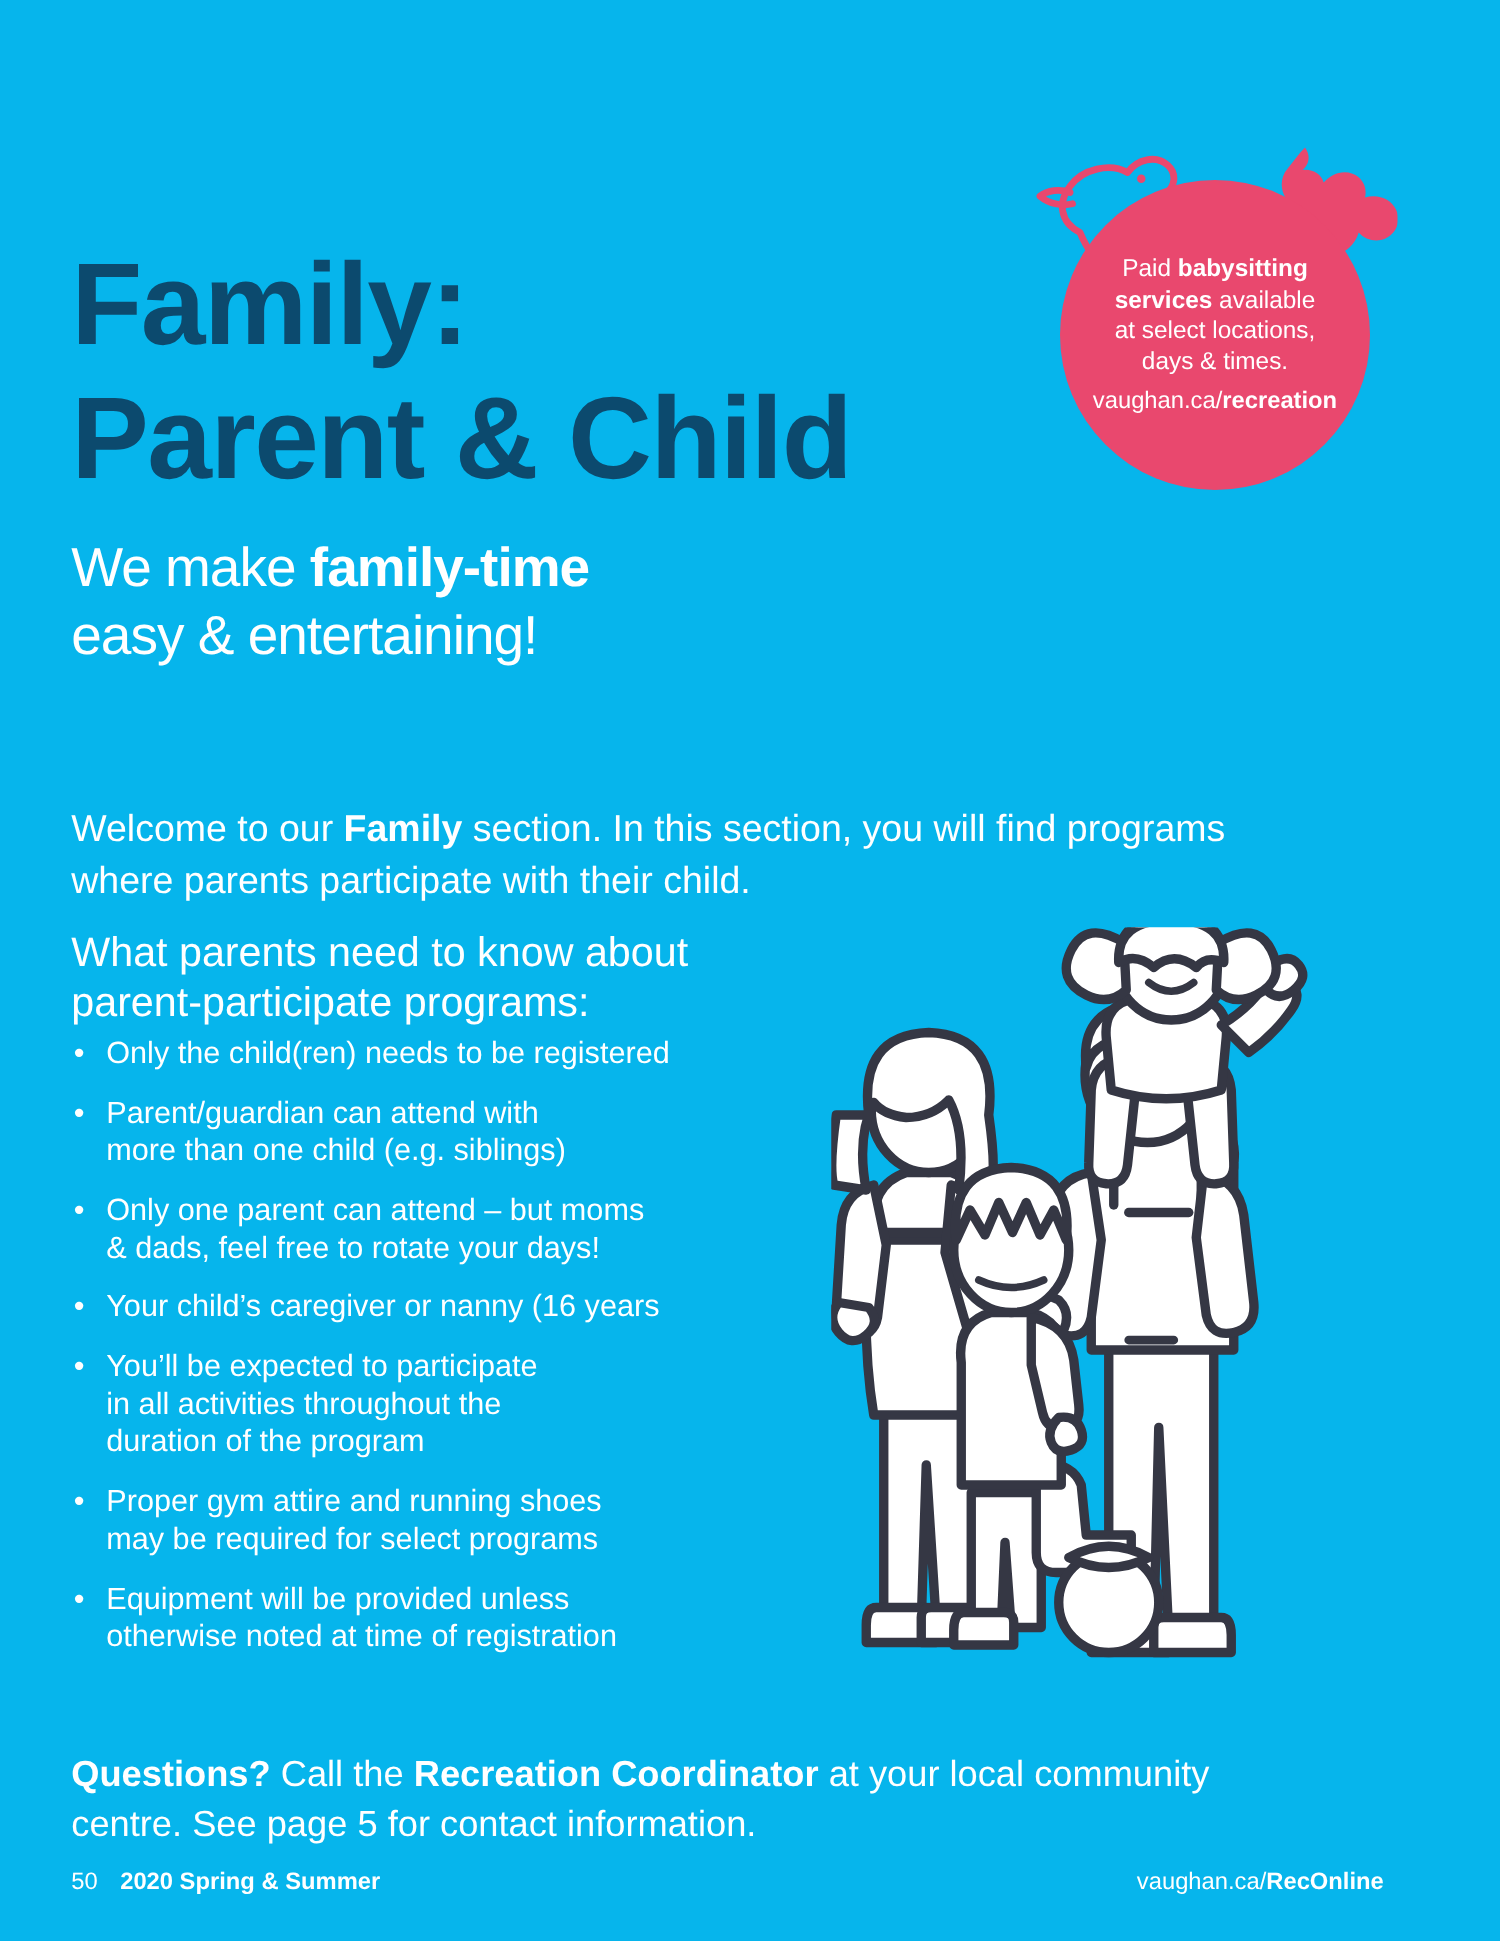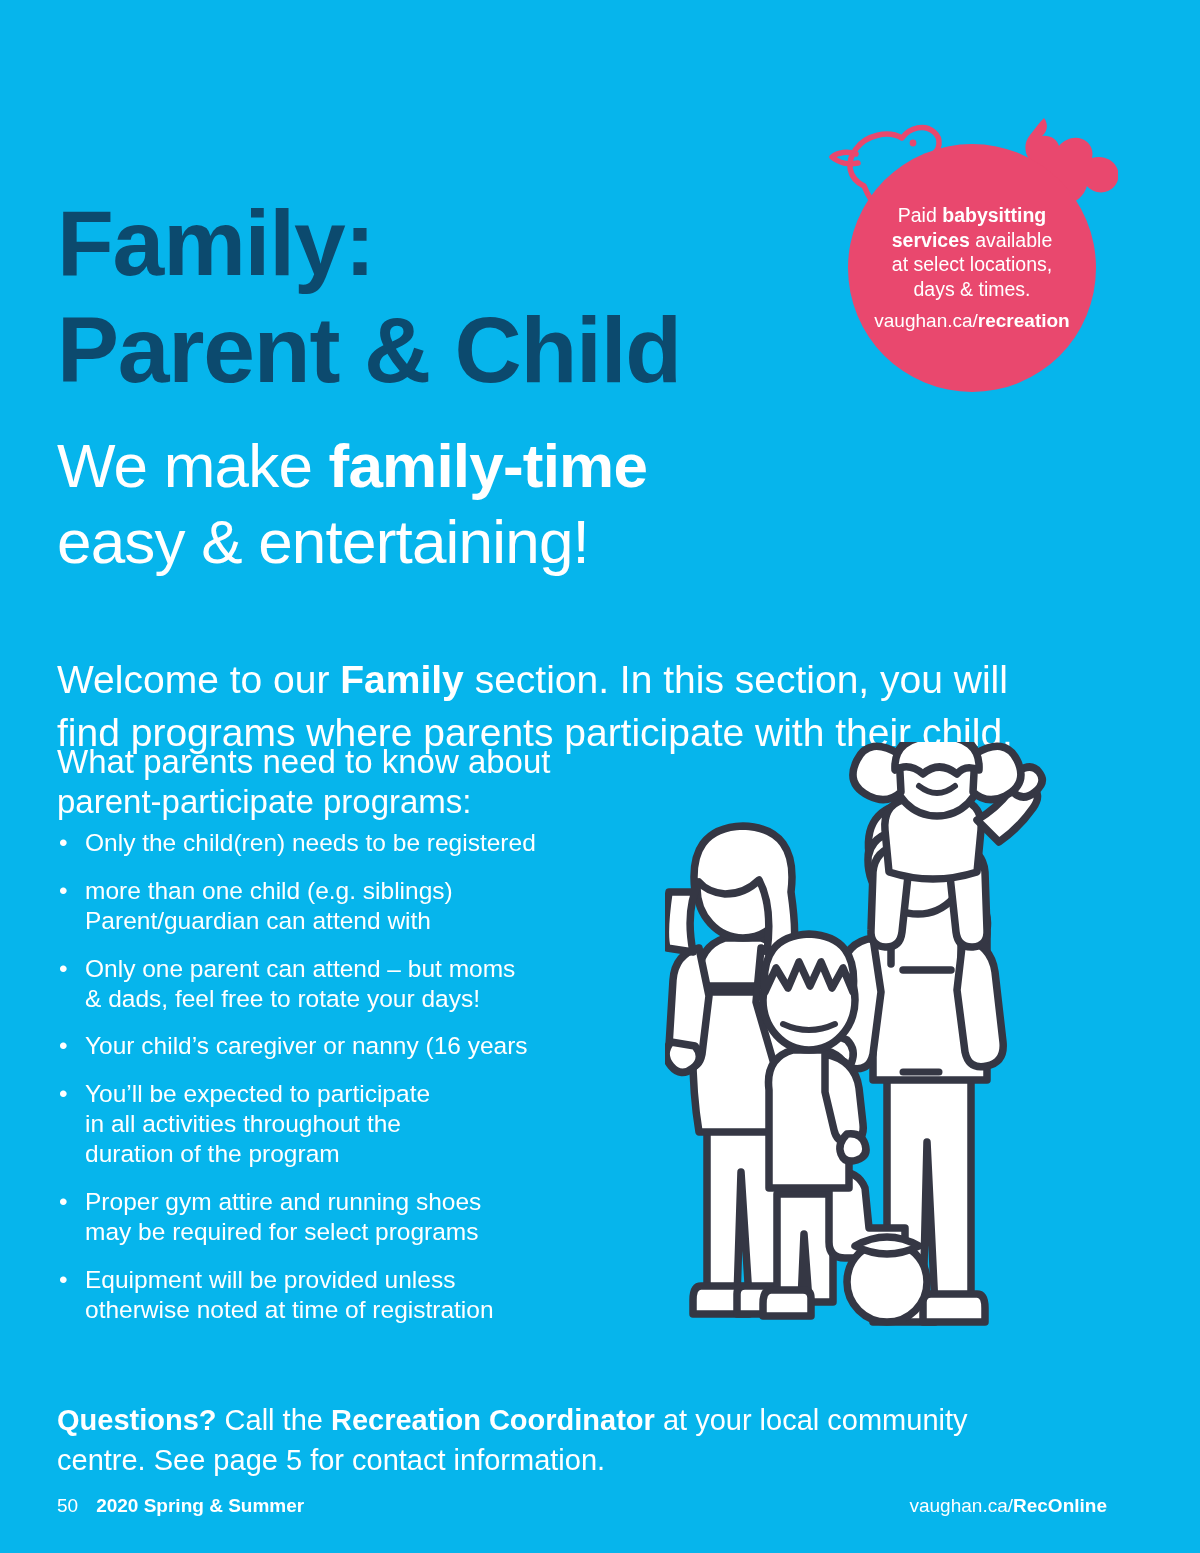--- a/index.html
+++ b/index.html
@@ -34,29 +34,29 @@
   
   .title{
     position:absolute;left:57px;top:128px;
     font-size:93px;font-weight:bold;line-height:1.15;
     letter-spacing:-1.2px;color:#0c4a6e;
   }
   .title .l2{display:block;}
 
   .headline{
     position:absolute;left:57px;top:428px;
-    font-size:62px;font-weight:300;line-height:1.22;
+    font-size:44px;font-weight:300;line-height:1.22;
     letter-spacing:-0.8px;color:#ffffff;
   }
   .headline b{font-weight:bold;}
   .headline .l2{display:block;}
 
   .intro{
     position:absolute;left:57px;top:614px;width:990px;
-    font-size:39px;font-weight:300;line-height:1.36;color:#ffffff;
+    font-size:30px;font-weight:300;line-height:1.36;color:#ffffff;
   }
   .intro b{font-weight:bold;}
 
   .subhead{
     position:absolute;left:57px;top:742px;width:640px;
     font-size:33px;font-weight:300;line-height:1.22;color:#ffffff;
   }
   .subhead .l2{display:block;}
 
   
@@ -152,22 +152,22 @@
     <span class="l2">parent-participate programs:</span>
   </div>
 
   <ul class="bullets" style="list-style:none;margin:0;padding:0;">
     <li class="bullet">
       <span class="dot">•</span>
       <span class="ln">Only the child(ren) needs to be registered</span>
     </li>
     <li class="bullet">
       <span class="dot">•</span>
+      <span class="ln">Parent/guardian can attend with</span>
       <span class="ln">more than one child (e.g. siblings)</span>
-      <span class="ln">Parent/guardian can attend with</span>
     </li>
     <li class="bullet">
       <span class="dot">•</span>
       <span class="ln">Only one parent can attend – but moms</span>
       <span class="ln">&amp; dads, feel free to rotate your days!</span>
     </li>
     <li class="bullet">
       <span class="dot">•</span>
       <span class="ln">Your child’s caregiver or nanny (16 years</span>
     </li>

